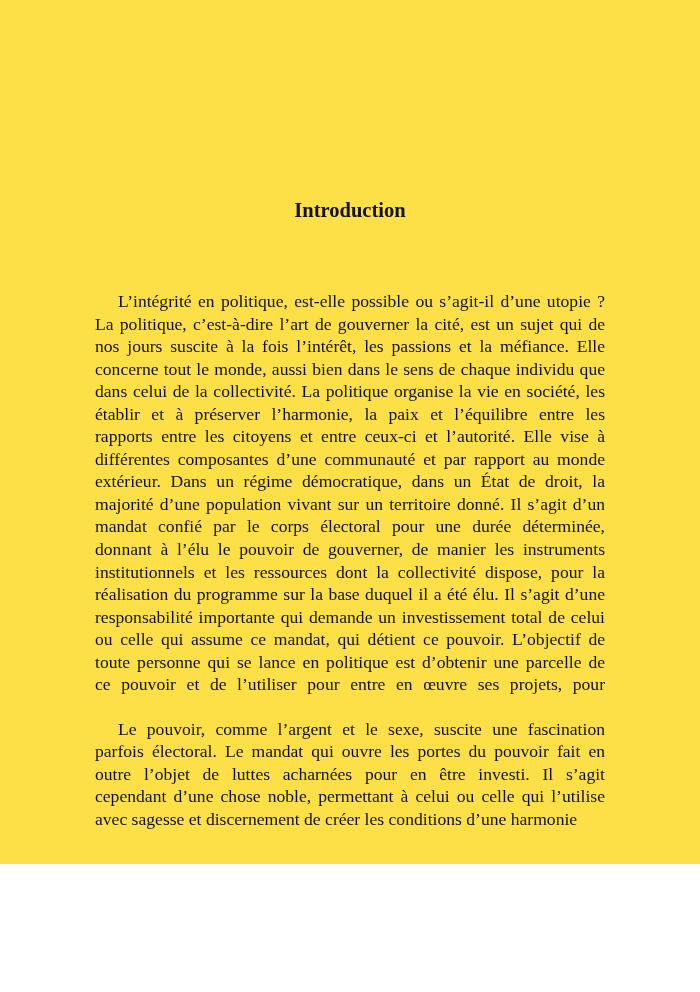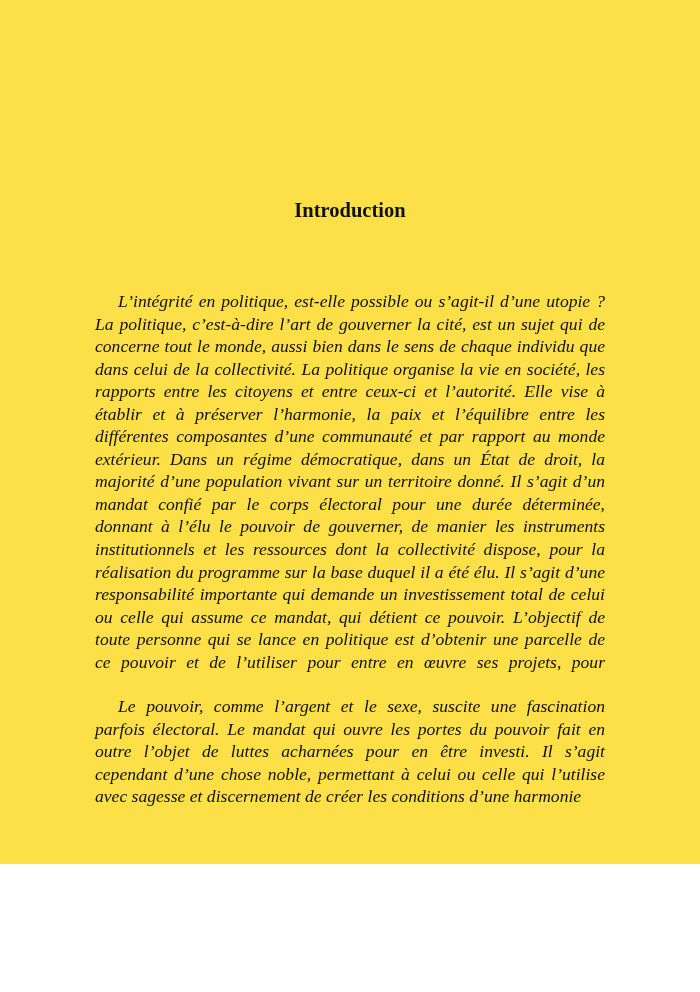--- a/index.html
+++ b/index.html
@@ -50,39 +50,39 @@
     }
     .paragraph + .paragraph {
       margin-top: 22px;
     }
     .line {
       display: block;
       text-align: justify;
       text-align-last: justify;
       white-space: nowrap;
       text-indent: 0;
-      font-style: italic;
     }
     .line.first { padding-left: 23px; }
     .line.last { text-align-last: left; }
   </style>
 </head>
 <body>
 
 <div class="page">
   <h1 class="chapter-title">Introduction</h1>
 
   <div class="body-text">
     <p class="paragraph" id="para-0">
         <span class="line first">L’intégrité en politique, est-elle possible ou s’agit-il d’une utopie ?</span>
         <span class="line">La politique, c’est-à-dire l’art de gouverner la cité, est un sujet qui de</span>
+        <span class="line">nos jours suscite à la fois l’intérêt, les passions et la méfiance. Elle</span>
         <span class="line">concerne tout le monde, aussi bien dans le sens de chaque individu que</span>
         <span class="line">dans celui de la collectivité. La politique organise la vie en société, les</span>
+        <span class="line">établir et à préserver l’harmonie, la paix et l’équilibre entre les</span>
         <span class="line">rapports entre les citoyens et entre ceux-ci et l’autorité. Elle vise à</span>
-        <span class="line">établir et à préserver l’harmonie, la paix et l’équilibre entre les</span>
         <span class="line">différentes composantes d’une communauté et par rapport au monde</span>
         <span class="line">extérieur. Dans un régime démocratique, dans un État de droit, la</span>
         <span class="line">majorité d’une population vivant sur un territoire donné. Il s’agit d’un</span>
         <span class="line">mandat confié par le corps électoral pour une durée déterminée,</span>
         <span class="line">donnant à l’élu le pouvoir de gouverner, de manier les instruments</span>
         <span class="line">institutionnels et les ressources dont la collectivité dispose, pour la</span>
         <span class="line">réalisation du programme sur la base duquel il a été élu. Il s’agit d’une</span>
         <span class="line">responsabilité importante qui demande un investissement total de celui</span>
         <span class="line">ou celle qui assume ce mandat, qui détient ce pouvoir. L’objectif de</span>
         <span class="line">toute personne qui se lance en politique est d’obtenir une parcelle de</span>

